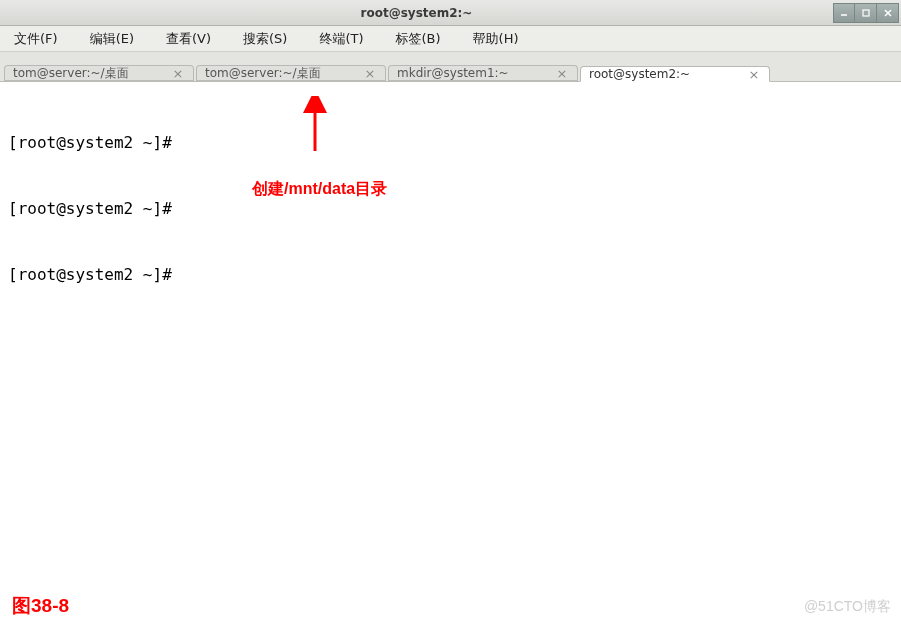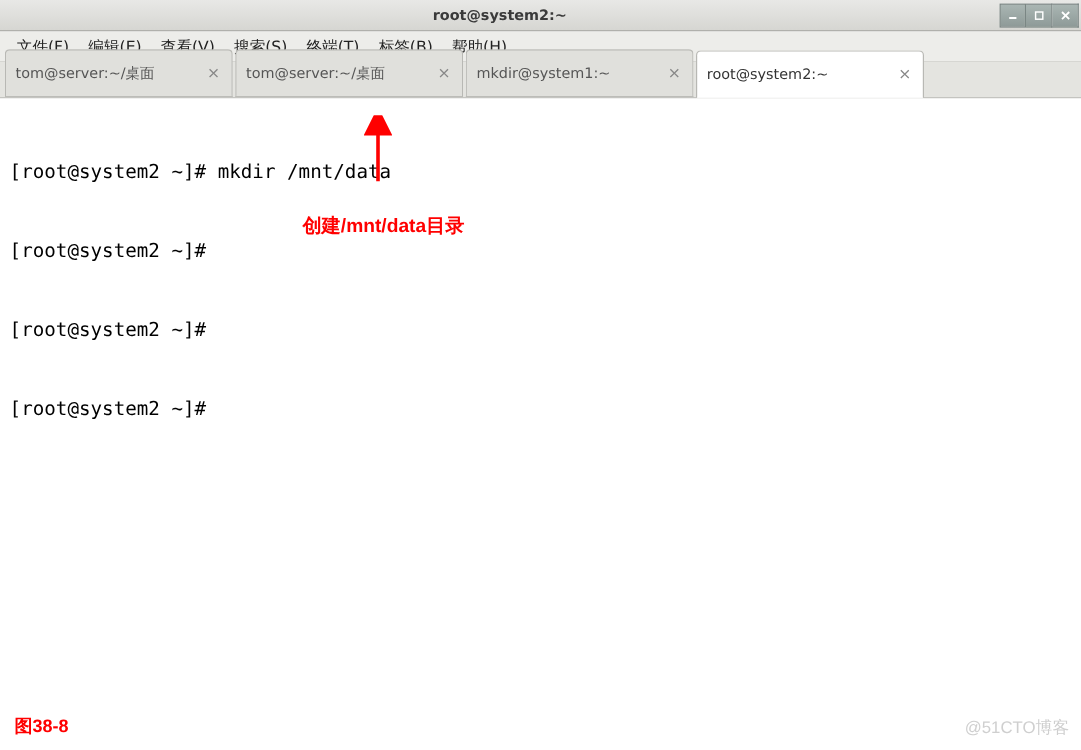--- a/index.html
+++ b/index.html
@@ -45,38 +45,38 @@
       cursor: pointer;
     }
     .wc-btn + .wc-btn { border-left: none; }
     .menubar {
       height: 26px;
       background: #ededea;
       border-bottom: 1px solid #d0d0cc;
       display: flex;
       align-items: center;
       padding: 0 6px;
-      gap: 0;
+      gap: 16px;
     }
     .menu-item {
       padding: 3px 8px;
       color: #222;
       font-size: 13px;
       cursor: pointer;
     }
     .tabbar {
       height: 30px;
       background: #e4e4e0;
       display: flex;
       align-items: flex-end;
       padding: 0 4px;
       border-bottom: 1px solid #bcbcb8;
     }
     .tab {
-      height: 40px;
+      height: 16px;
       min-width: 190px;
       background: #e0e0dc;
       border: 1px solid #b8b8b4;
       border-bottom: 1px solid #bcbcb8;
       border-radius: 4px 4px 0 0;
       display: flex;
       align-items: center;
       padding: 0 8px;
       margin-right: 2px;
       font-size: 12px;
@@ -123,21 +123,21 @@
       font-size: 16px;
       pointer-events: none;
     }
     .figure-label {
       position: absolute;
       left: 12px;
       bottom: 8px;
       color: #ff0000;
       font-weight: bold;
       font-family: "Microsoft YaHei", "SimHei", sans-serif;
-      font-size: 15px;
+      font-size: 19px;
       text-align: center;
     }
     .watermark {
       position: absolute;
       right: 10px;
       bottom: 8px;
       color: #cfcfcf;
       font-size: 14px;
       font-family: "Microsoft YaHei", sans-serif;
     }
@@ -194,21 +194,20 @@
     <span class="tab-label">mkdir@system1:~</span>
     <span class="tab-close">×</span>
   </div>
   <div class="tab active">
     <span class="tab-label">root@system2:~</span>
     <span class="tab-close">×</span>
   </div>
 </div>
 
 <div class="terminal">
-  <span class="term-line">[root@system2 ~]# mkdir /mnt/data</span>
   <span class="term-line">[root@system2 ~]# </span>
   <span class="term-line">[root@system2 ~]# </span>
   <span class="term-line">[root@system2 ~]# </span>
 
   <svg class="arrow-svg" style="left:295px; top:14px;" width="40" height="70">
     <defs>
       <marker id="ahead" markerWidth="8" markerHeight="8" refX="4" refY="4" orient="auto">
         <path d="M0,0 L8,4 L0,8 Z" fill="#ff0000"></path>
       </marker>
     </defs>

